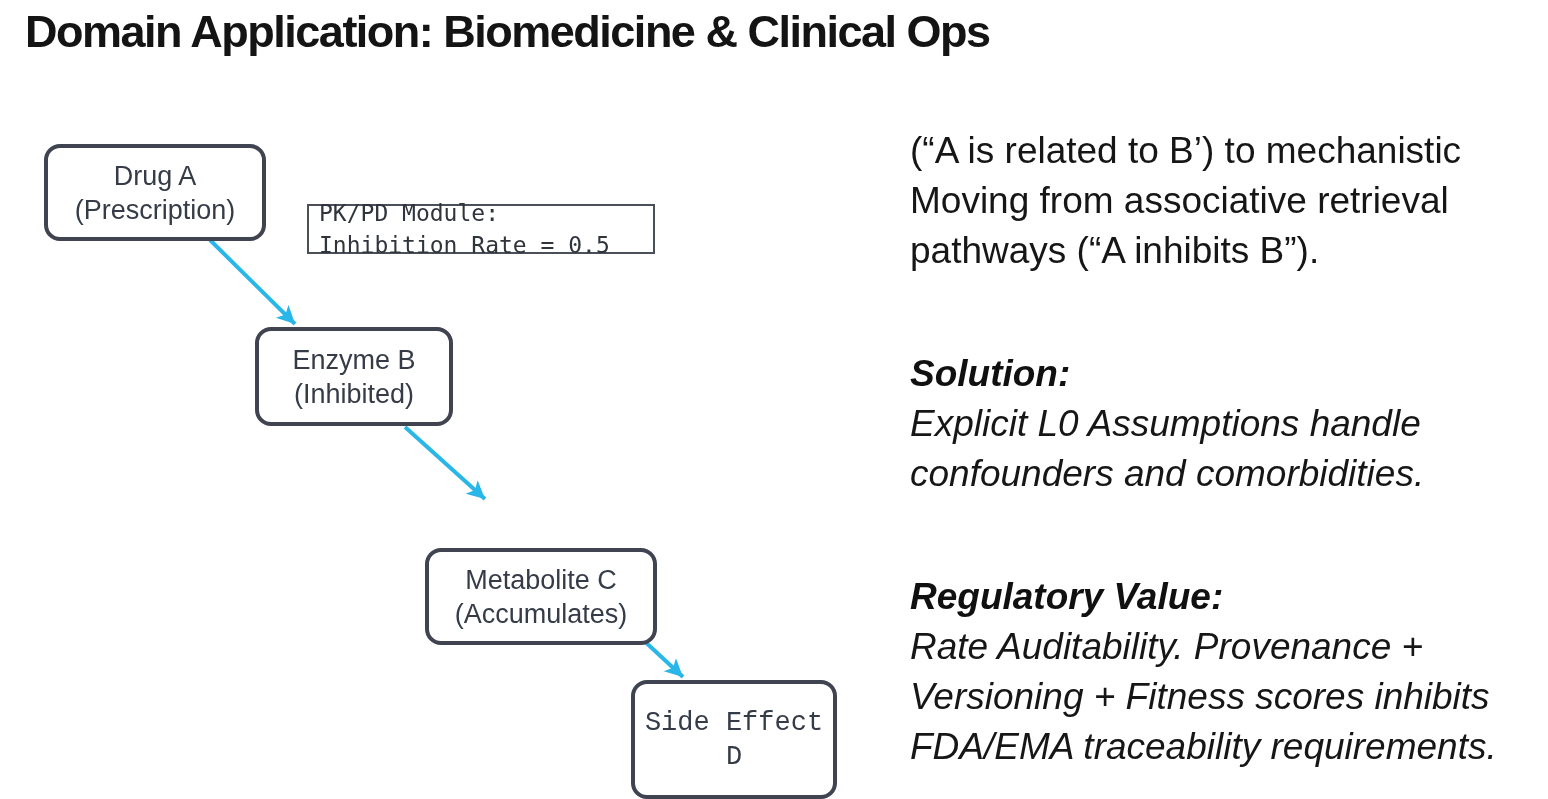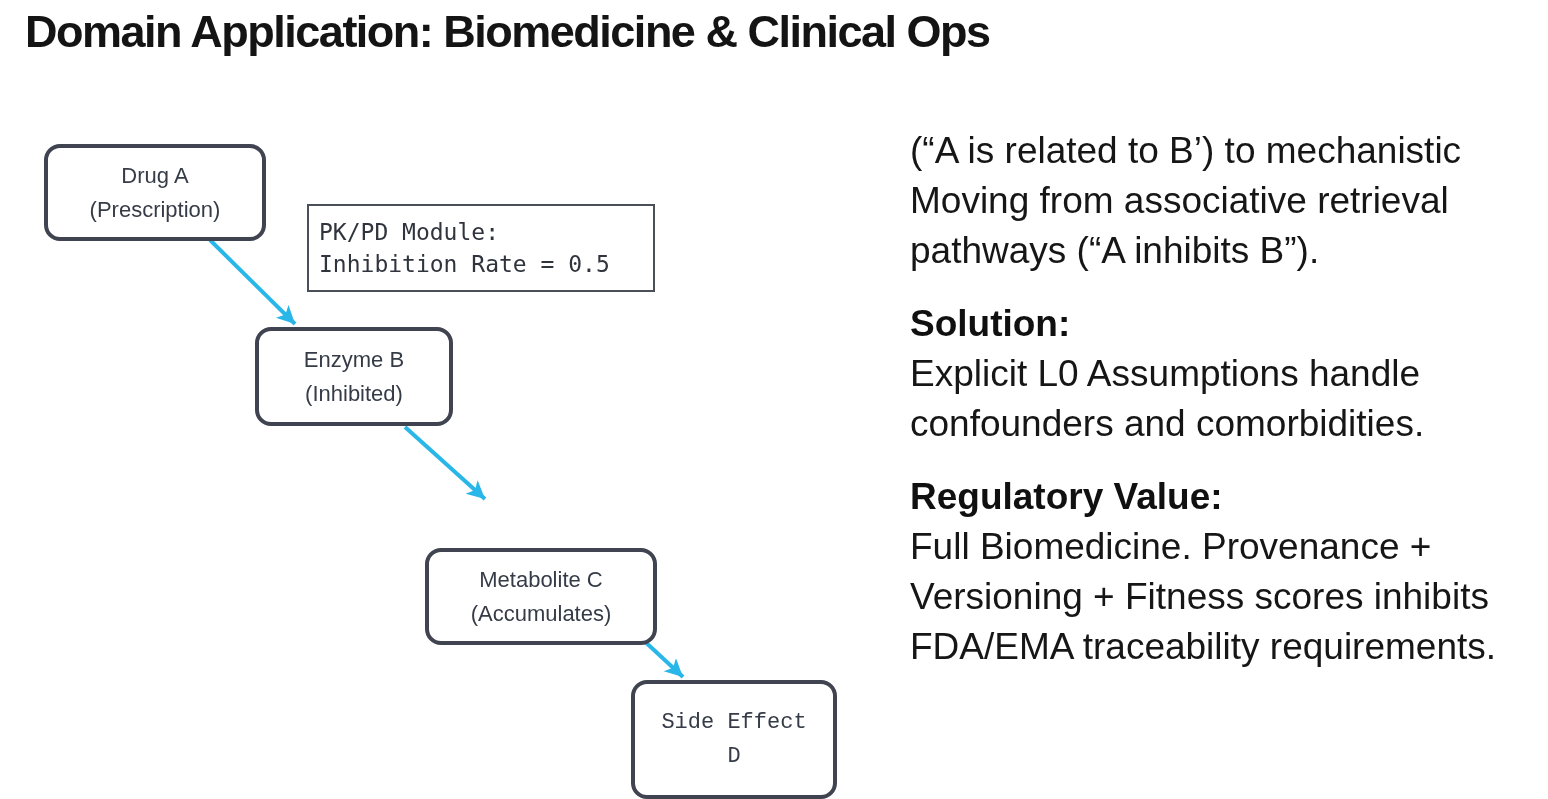--- a/index.html
+++ b/index.html
@@ -38,21 +38,21 @@
 
   .node {
     position: absolute;
     background: #ffffff;
     border: 4px solid var(--node-border, #3f4450);
     border-radius: 16px;
     display: flex;
     flex-direction: column;
     align-items: center;
     justify-content: center;
-    font-size: 22px;
+    font-size: 27px;
     line-height: 34px;
     color: var(--node-text, #363c47);
     text-align: center;
   }
   #node-drug-a       { left: 44px;  top: 44px;  width: 222px; height: 97px; }
   #node-enzyme-b     { left: 255px; top: 227px; width: 198px; height: 99px; }
   #node-metabolite-c { left: 425px; top: 403px; width: 232px; height: 97px; margin-top: 45px; }
   #node-side-effect-d{ left: 631px; top: 580px; width: 206px; height: 119px; font-family: Liberation Mono, monospace; }
 
   .note {
@@ -63,32 +63,32 @@
     font-size: 23px;
     line-height: 32px;
     color: var(--note-text, #2f343d);
     padding: 2px 10px;
     display: flex;
     flex-direction: column;
     justify-content: center;
     text-align: left;
     white-space: nowrap;
   }
-  #note-pkpd       { left: 307px; top: 104px; width: 348px; height: 88px; }
+  #note-pkpd       { left: 307px; top: 104px; width: 348px; height: 50px; }
   #note-confounder { left: 332px; top: 537px; width: 272px; height: 72px; }
 
   .info-panel {
     position: absolute;
     left: 910px; top: 126px;
     width: 610px;
     font-size: 37px;
     line-height: 50px;
     color: #161616;
   }
-  .info-section + .info-section { margin-top: 23px; }
+  .info-section + .info-section { margin-top: 73px; font-style: italic; }
   .info-section h2 {
     font-size: 37px;
     font-weight: 700;
     line-height: 50px;
     color: #101010;
   }
 </style>
 </head>
 <body>
 
@@ -146,20 +146,20 @@
     </div>
 
     <div class="info-section">
       <h2>Solution:</h2>
       <div>Explicit L0 Assumptions handle</div>
       <div>confounders and comorbidities.</div>
     </div>
 
     <div class="info-section">
       <h2>Regulatory Value:</h2>
-      <div>Full Biomedicine. Provenance +</div>
+      <div>Rate Auditability. Provenance +</div>
       <div>Versioning + Fitness scores inhibits</div>
       <div>FDA/EMA traceability requirements.</div>
     </div>
 
   </div>
 
 </div>
 
 </body></html>

